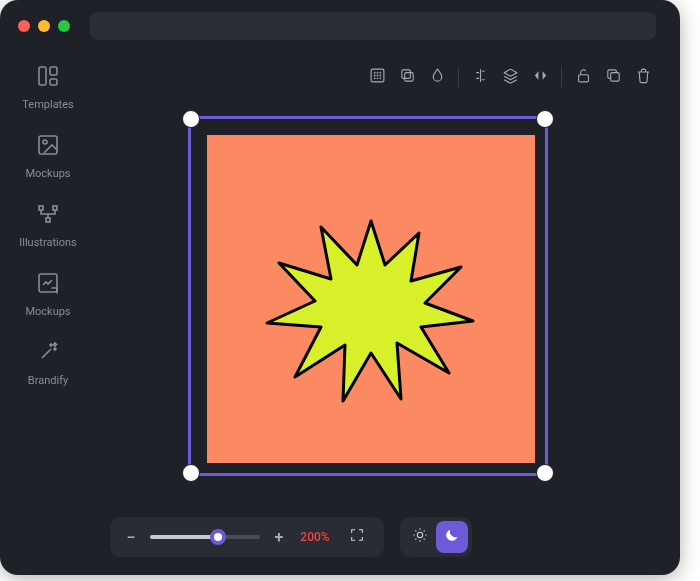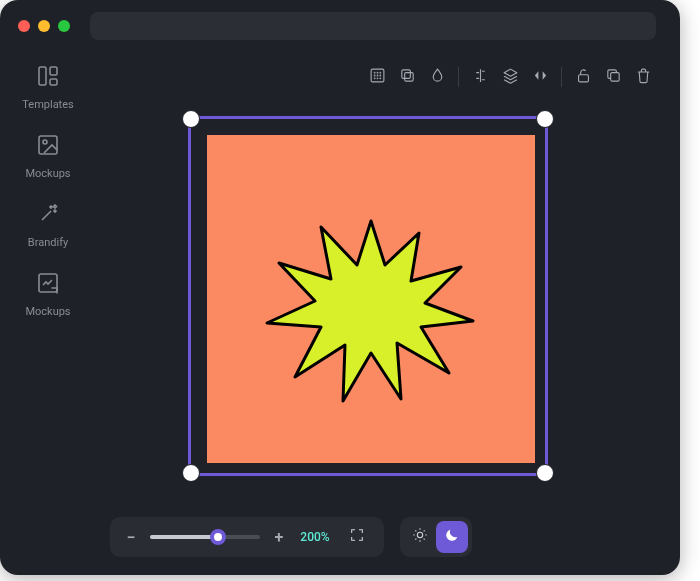--- a/index.html
+++ b/index.html
@@ -83,21 +83,21 @@
   }
   .slider-fill {
     position: absolute; left: 0; top: 0; height: 4px; background: #c8c9d2; border-radius: 2px;
     width: 62%;
   }
   .slider-thumb {
     position: absolute; top: 50%; left: 62%; transform: translate(-50%, -50%);
     width: 16px; height: 16px; border-radius: 50%; background: #fff;
     border: 4px solid #6e5ad6;
   }
-  .zoom-val { color: #5eead4; font-size: 12px; font-weight: 500; min-width: 34px; text-align: center; }
+  .zoom-val { color: #ef4444; font-size: 12px; font-weight: 500; min-width: 34px; text-align: center; }
   .fit-btn svg { width: 16px; height: 16px; stroke: #cfd0d8; fill: none; stroke-width: 1.6; }
   .theme-box {
     display: flex; align-items: center; background: #2a2c34; border-radius: 10px;
     height: 40px; padding: 4px;
   }
   .theme-btn {
     width: 32px; height: 32px; display: flex; align-items: center; justify-content: center;
     border-radius: 8px; cursor: pointer;
   }
   .theme-btn.active { background: #6e5ad6; }
@@ -135,40 +135,51 @@
           <svg viewBox="0 0 24 24">
               <rect x="3" y="3" width="18" height="18" rx="2"></rect>
               <circle cx="9" cy="9" r="2"></circle>
               <path d="M21 17l-5-5-8 8"></path>
             </svg>
         </span>
         <span class="side-label">Mockups</span>
       </div>
 
 
-
-      <div class="side-item">
-        <span>
-          <svg viewBox="0 0 24 24">
-              <path d="M6 18L15 9"></path>
-              <path d="M15 4l1 1-1 1-1-1zM19 8l1 1-1 1-1-1zM19 3l1.5 1.5L19 6l-1.5-1.5z"></path>
-            </svg>
-        </span>
-        <span class="side-label">Brandify</span>
+      <div class="side-item">
+        <span>
+          <svg viewBox="0 0 24 24">
+              <rect x="3" y="4" width="4" height="4"></rect>
+              <rect x="17" y="4" width="4" height="4"></rect>
+              <rect x="10" y="16" width="4" height="4"></rect>
+              <path d="M5 8v4h14V8M12 12v4"></path>
+            </svg>
+        </span>
+        <span class="side-label">Illustrations</span>
       </div>
 
       <div class="side-item">
         <span>
           <svg viewBox="0 0 24 24">
               <rect x="3" y="3" width="18" height="18" rx="2"></rect>
               <path d="M7 14l3-3 2 2 4-4"></path>
               <path d="M16 17h5v5" stroke-linecap="round"></path>
             </svg>
         </span>
         <span class="side-label">Mockups</span>
+      </div>
+
+      <div class="side-item">
+        <span>
+          <svg viewBox="0 0 24 24">
+              <path d="M6 18L15 9"></path>
+              <path d="M15 4l1 1-1 1-1-1zM19 8l1 1-1 1-1-1zM19 3l1.5 1.5L19 6l-1.5-1.5z"></path>
+            </svg>
+        </span>
+        <span class="side-label">Brandify</span>
       </div>
 
     </div>
 
     <div class="main">
 
       <div class="toolbar">
         <div class="tool-group">
           <div class="tool-btn">
             <span><svg viewBox="0 0 24 24">

